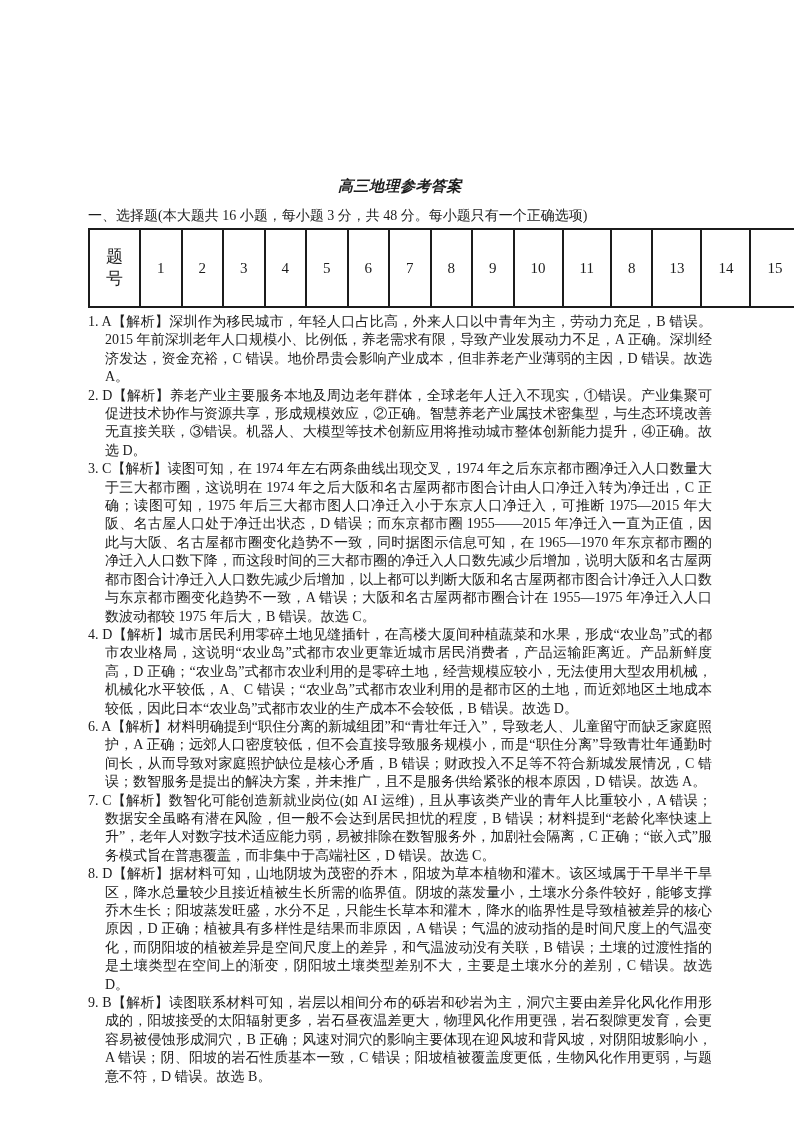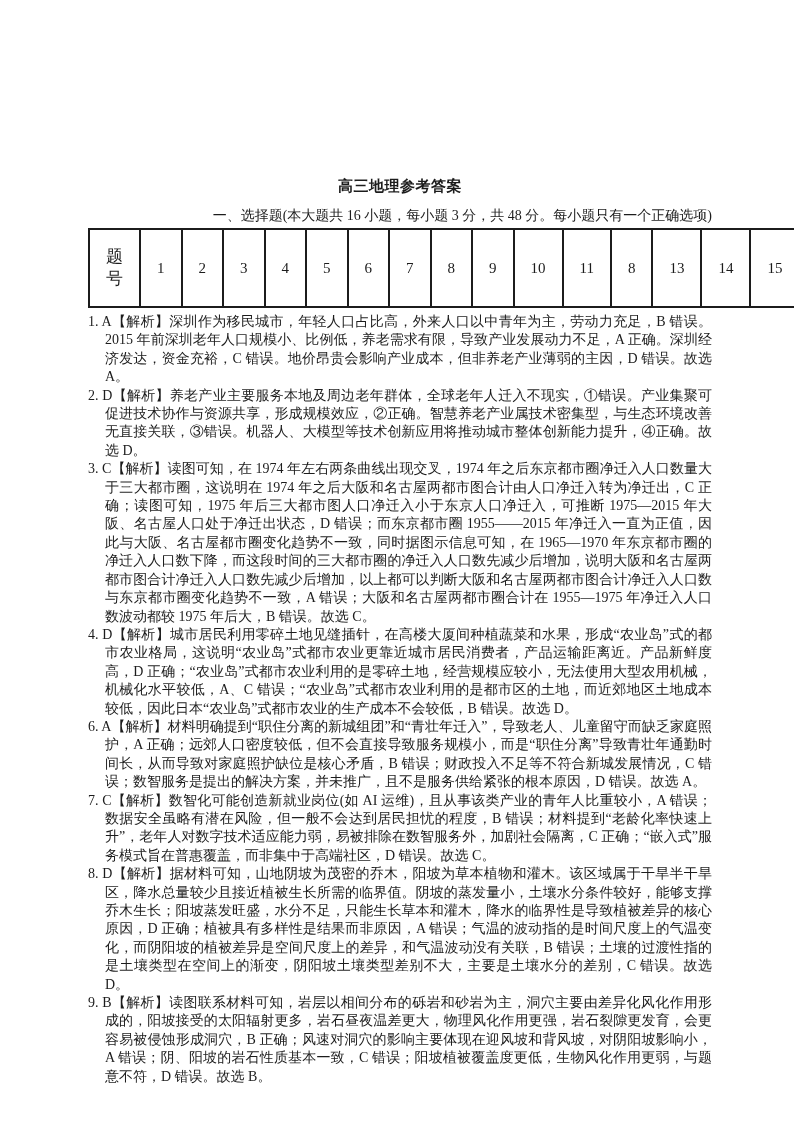--- a/index.html
+++ b/index.html
@@ -12,25 +12,25 @@
     font-family:"Liberation Serif","DejaVu Serif",serif;
     padding:177px 82px 0 88px;
     overflow:hidden;
   }
   .title {
     margin:0;
     font-size:15px;
     font-weight:bold;
     text-align:center;
     letter-spacing:0.5px;
+    font-style:italic;
   }
   .section {
     margin:11px 0 3px 0;
     font-size:14px;
-    text-align:right;
   }
   table.answers {
     border-collapse:collapse;
     margin:3px auto 5px auto;
     table-layout:fixed;
   }
   table.answers td {
     border:2px solid #1c1c1c;
     text-align:center;
     vertical-align:middle;

